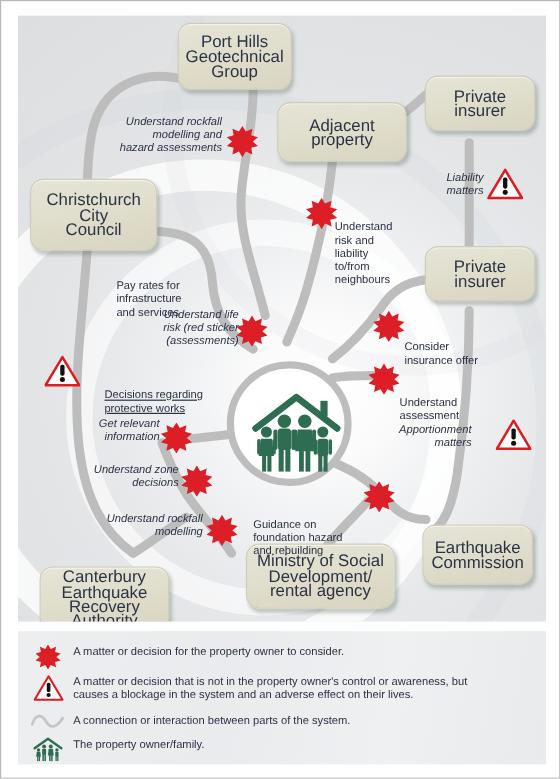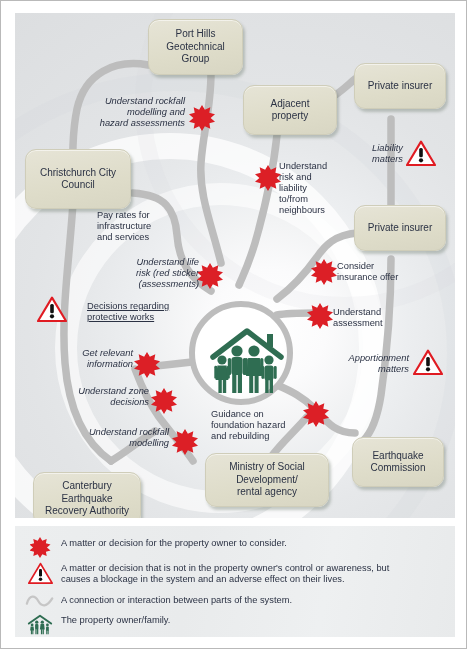--- a/index.html
+++ b/index.html
@@ -40,40 +40,40 @@
   #links { position: absolute; left:0; top:0; width:440px; height:505px; }
 
   
   .node {
     position: absolute;
     background: linear-gradient(170deg,#e6e4d6 0%, #dedcc9 60%, #d8d6c3 100%);
     border: 1px solid #cfcdb9;
     border-radius: 11px;
     box-shadow: 2px 3px 3px rgba(90,105,90,0.33), inset 0 1px 0 rgba(255,255,255,0.55);
     color: #2b3244;
-    font-size: 10px;
+    font-size: 14px;
     line-height: 12.4px;
     display: flex;
     align-items: center;
     justify-content: center;
     text-align: center;
     padding: 21px 5px;
     white-space: pre-line;
   }
 
   
   .lbl {
     position: absolute;
     color: #2b3244;
     font-size: 9.3px;
     line-height: 11px;
     white-space: pre-line;
   }
   .lbl.r { text-align: right; font-style: italic; }
-  .lbl.l { text-align: left; }
+  .lbl.l { text-align: left; margin-top: 23px; }
 
   
   .star {
     position: absolute;
     width: 26px; height: 26px;
     background: #dc1f26;
     filter: drop-shadow(1.5px 2px 1.2px rgba(60,60,60,0.45));
     clip-path: polygon(
       50% 0%, 61% 18%, 82% 9%, 78% 30%, 100% 36%,
       83% 50%, 100% 64%, 78% 70%, 82% 91%, 61% 82%,
@@ -195,21 +195,21 @@
           <rect x="66.4" y="59" width="2.9" height="13" rx="1.4"></rect>
           <rect x="78.8" y="59" width="2.9" height="13" rx="1.4"></rect>
         </g>
       </svg>
     </div>
 
     <div class="node" style="left:133px; top:6px;  width:95px; height:56px;">Port Hills
 Geotechnical
 Group</div>
 
-    <div class="node" style="left:228px; top:72px; width:94px; height:50px;">Adjacent
+    <div class="node" style="left:216px; top:72px; width:108px; height:50px;">Adjacent
 property</div>
 
     <div class="node" style="left:339px; top:50px; width:92px; height:46px;">Private insurer</div>
 
     <div class="node" style="left:10px;  top:136px; width:106px; height:60px;">Christchurch City
 Council</div>
 
     <div class="node" style="left:339px; top:192px; width:92px; height:46px;">Private insurer</div>
 
     <div class="node" style="left:18px;  top:459px; width:108px; height:54px;">Canterbury
@@ -290,21 +290,21 @@
     <div class="lbl l" style="left:72px; top:288px; width:112px;text-decoration:underline;">Decisions regarding
 protective works</div>
 
     <div class="warn" style="left:398px; top:336px;">
       <svg viewBox="0 0 30 27" width="30" height="27">
         <path d="M15,1.6 L29,25 L1,25 Z" fill="#ffffff" stroke="#e01b22" stroke-width="2.1" stroke-linejoin="round"></path>
         <rect x="13.2" y="8" width="3.6" height="9.2" rx="1.5" fill="#111111"></rect>
         <circle cx="15" cy="20.3" r="2.1" fill="#111111"></circle>
       </svg>
     </div>
-    <div class="lbl r" style="left:312px; top:340px; width:82px;">Apportionment
+    <div class="lbl r" style="left:296px; top:340px; width:82px;">Apportionment
 matters</div>
 
   </div>
 
   <div id="legend">
 
     <div class="leg-row" style="left:4px; top:11px; width:430px;">
       <div class="leg-ico">
         <div class="star" style="position:relative; left:0; top:0; width:21px; height:21px;"></div>
       </div>

